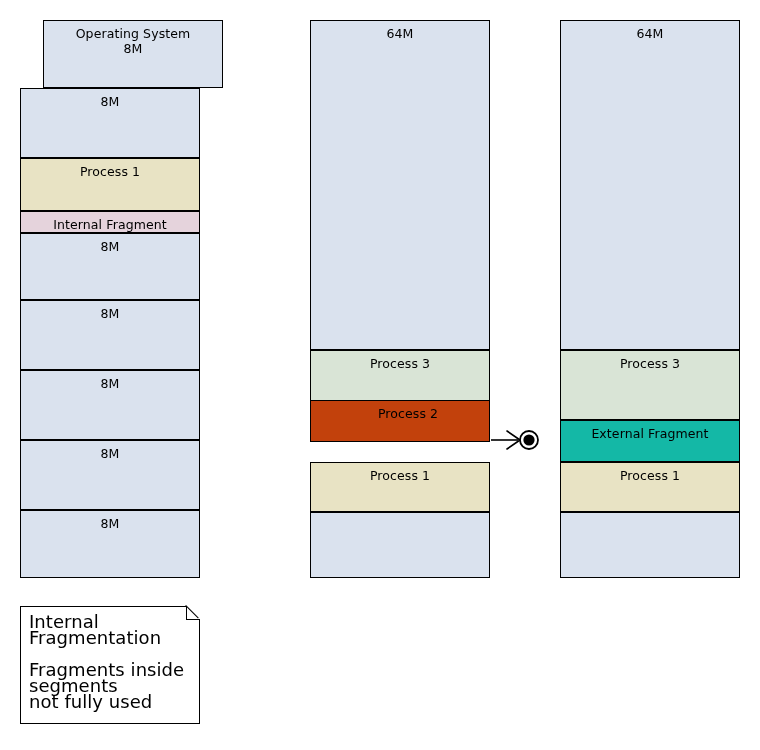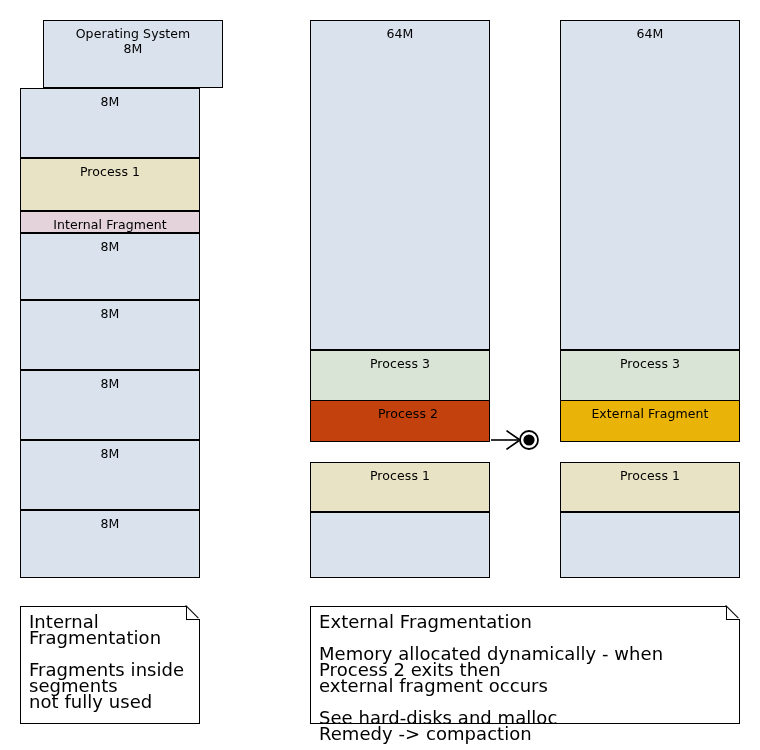--- a/index.html
+++ b/index.html
@@ -172,21 +172,21 @@
   <div class="mem-col">
 
     <div class="mem-block" style="left:560px; top:20px; width:180px; height:330px; background:#dae2ee;">
       <span class="lbl">64M</span>
     </div>
 
     <div class="mem-block" style="left:560px; top:350px; width:180px; height:70px; background:#d9e4d6;">
       <span class="lbl">Process 3</span>
     </div>
 
-    <div class="mem-block" style="left:560px; top:400px; width:180px; height:42px; background:#eab308;">
+    <div class="mem-block" style="left:560px; top:420px; width:180px; height:42px; background:#14b8a6;">
       <span class="lbl">External Fragment</span>
     </div>
 
     <div class="mem-block" style="left:560px; top:462px; width:180px; height:50px; background:#e8e3c4;">
       <span class="lbl">Process 1</span>
     </div>
 
     <div class="mem-block" style="left:560px; top:512px; width:180px; height:66px; background:#dae2ee;">
       <span class="lbl"></span>
     </div>
@@ -204,25 +204,14 @@
 
   <div class="note" style="left:20px; top:606px; width:180px; height:118px;">
     <div class="note-body"></div>
     <div class="note-fold"></div>
     <div class="note-text">Internal Fragmentation
 
 Fragments inside segments
 not fully used</div>
   </div>
 
-  <div class="note" style="left:310px; top:606px; width:430px; height:118px;">
-    <div class="note-body"></div>
-    <div class="note-fold"></div>
-    <div class="note-text">External Fragmentation
-
-Memory allocated dynamically - when Process 2 exits then
-external fragment occurs
-
-See hard-disks and malloc
-Remedy -&gt; compaction</div>
-  </div>
 
 </div>
 
 </body></html>

